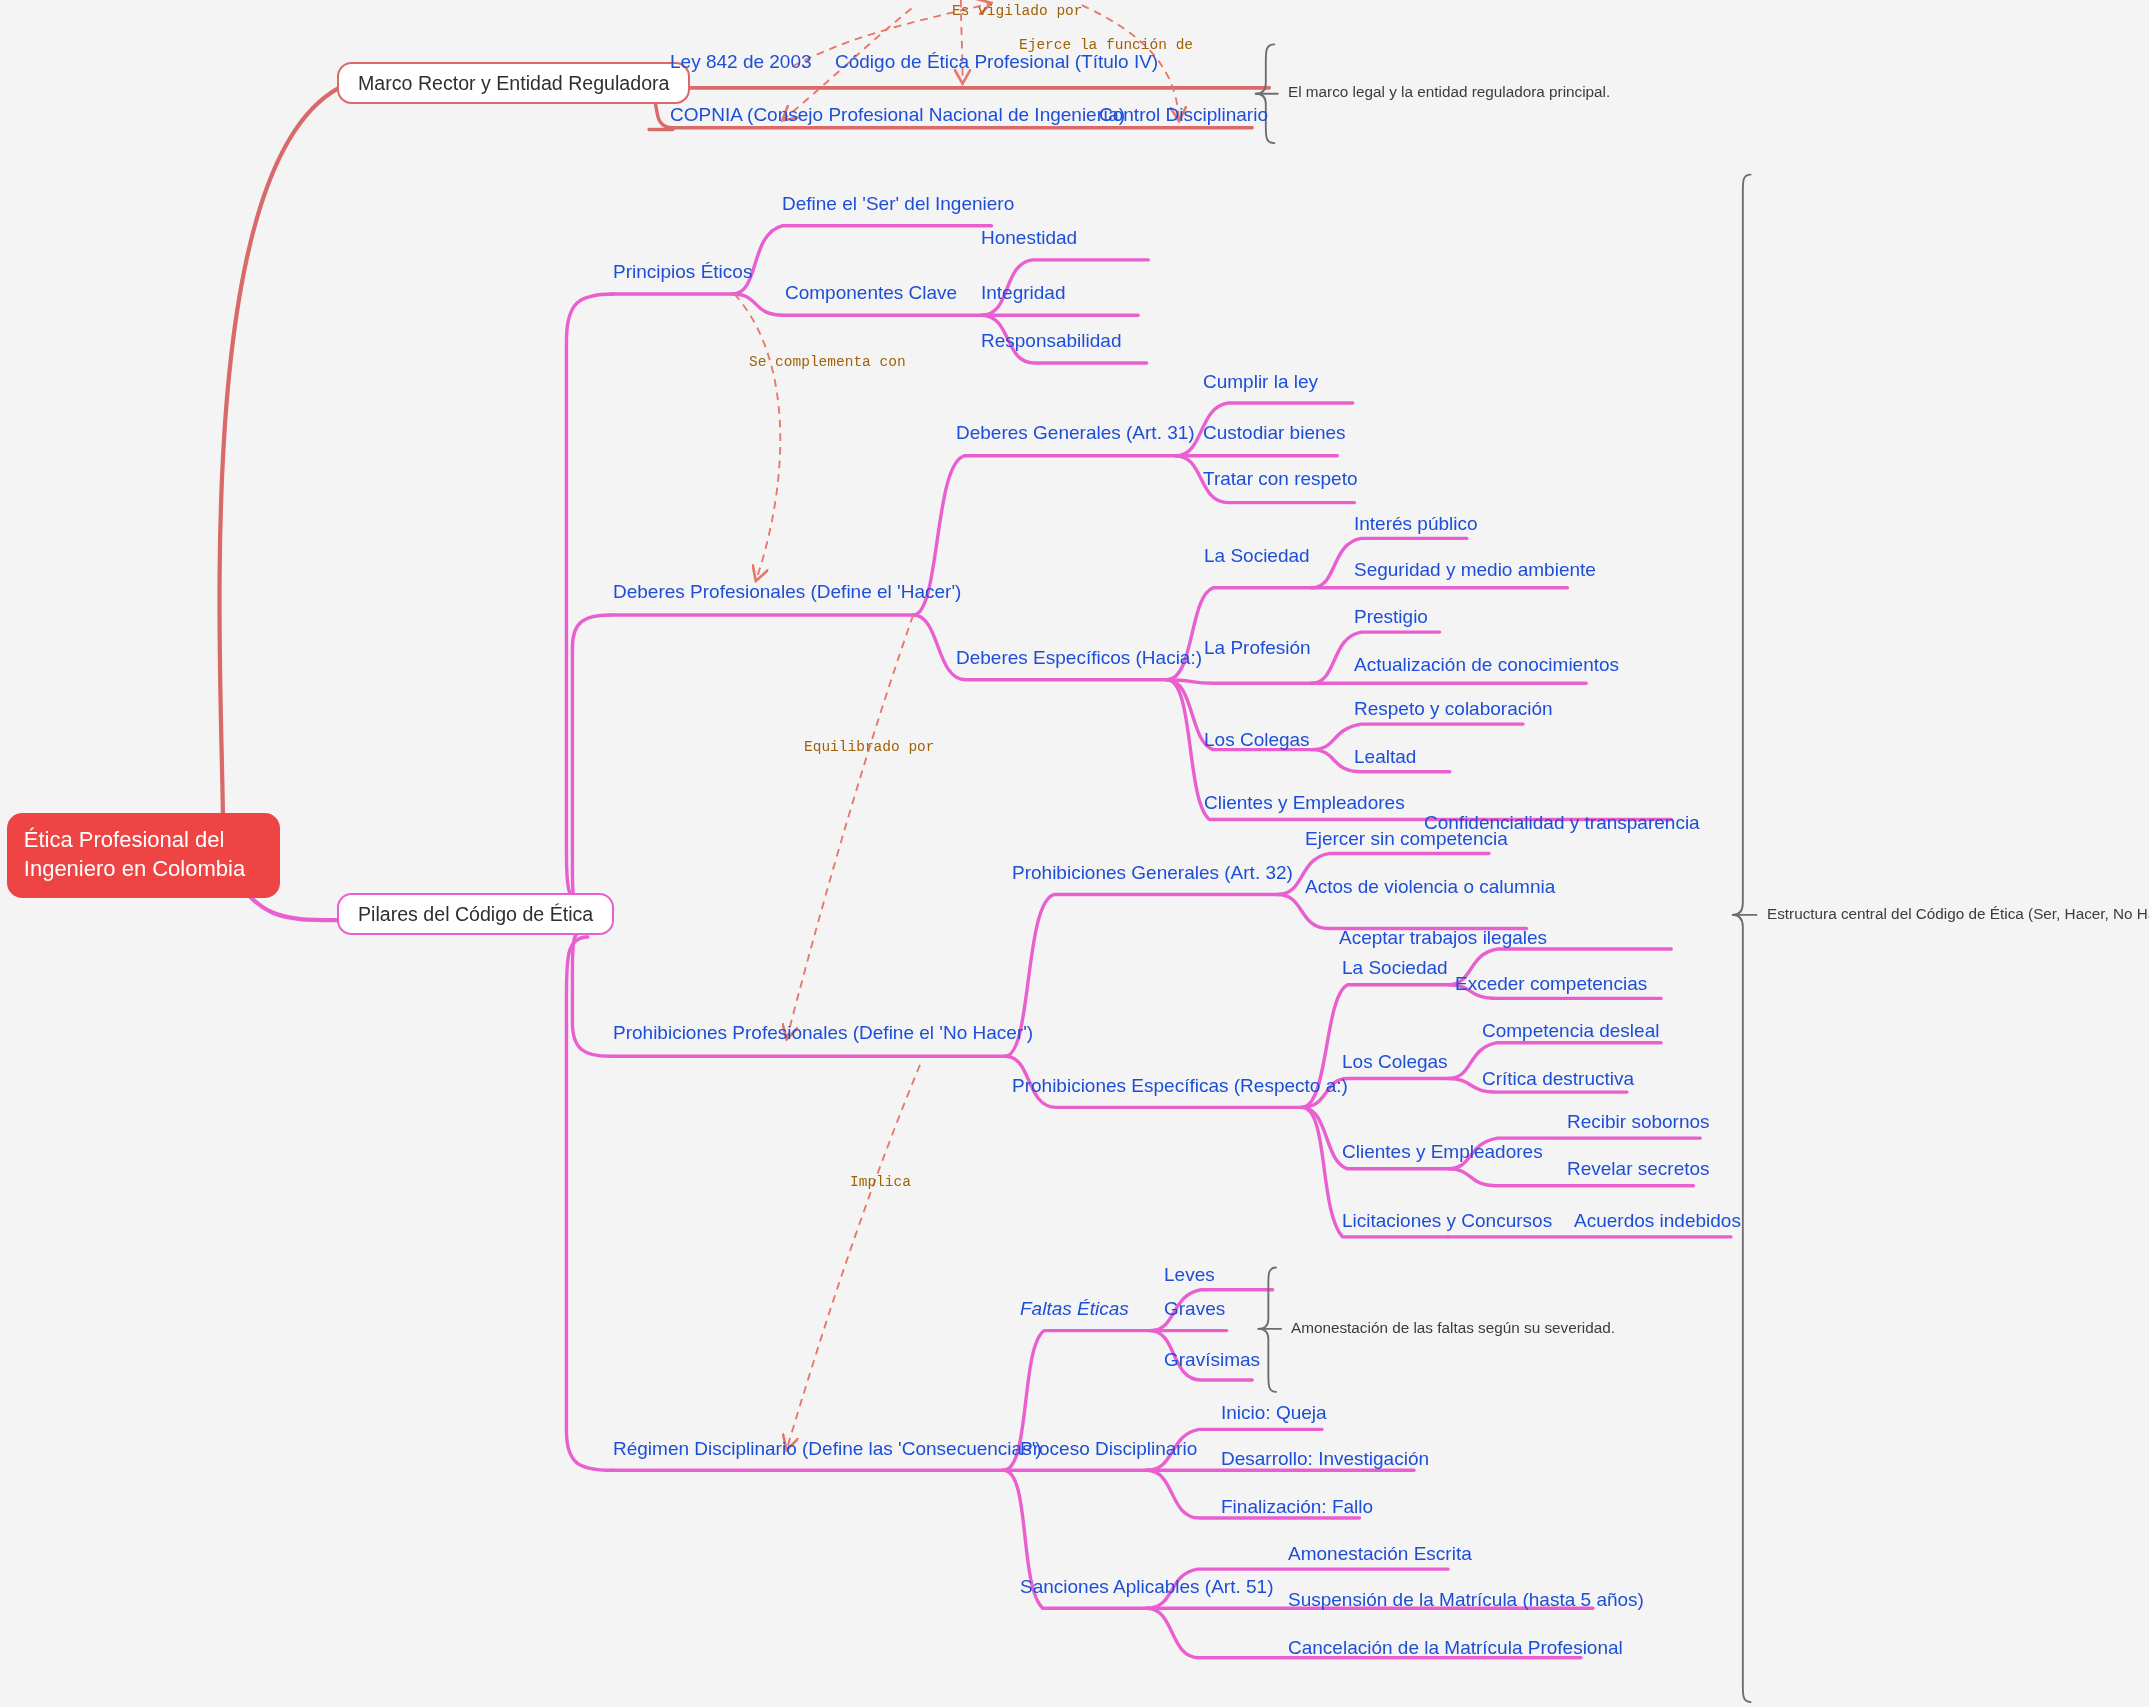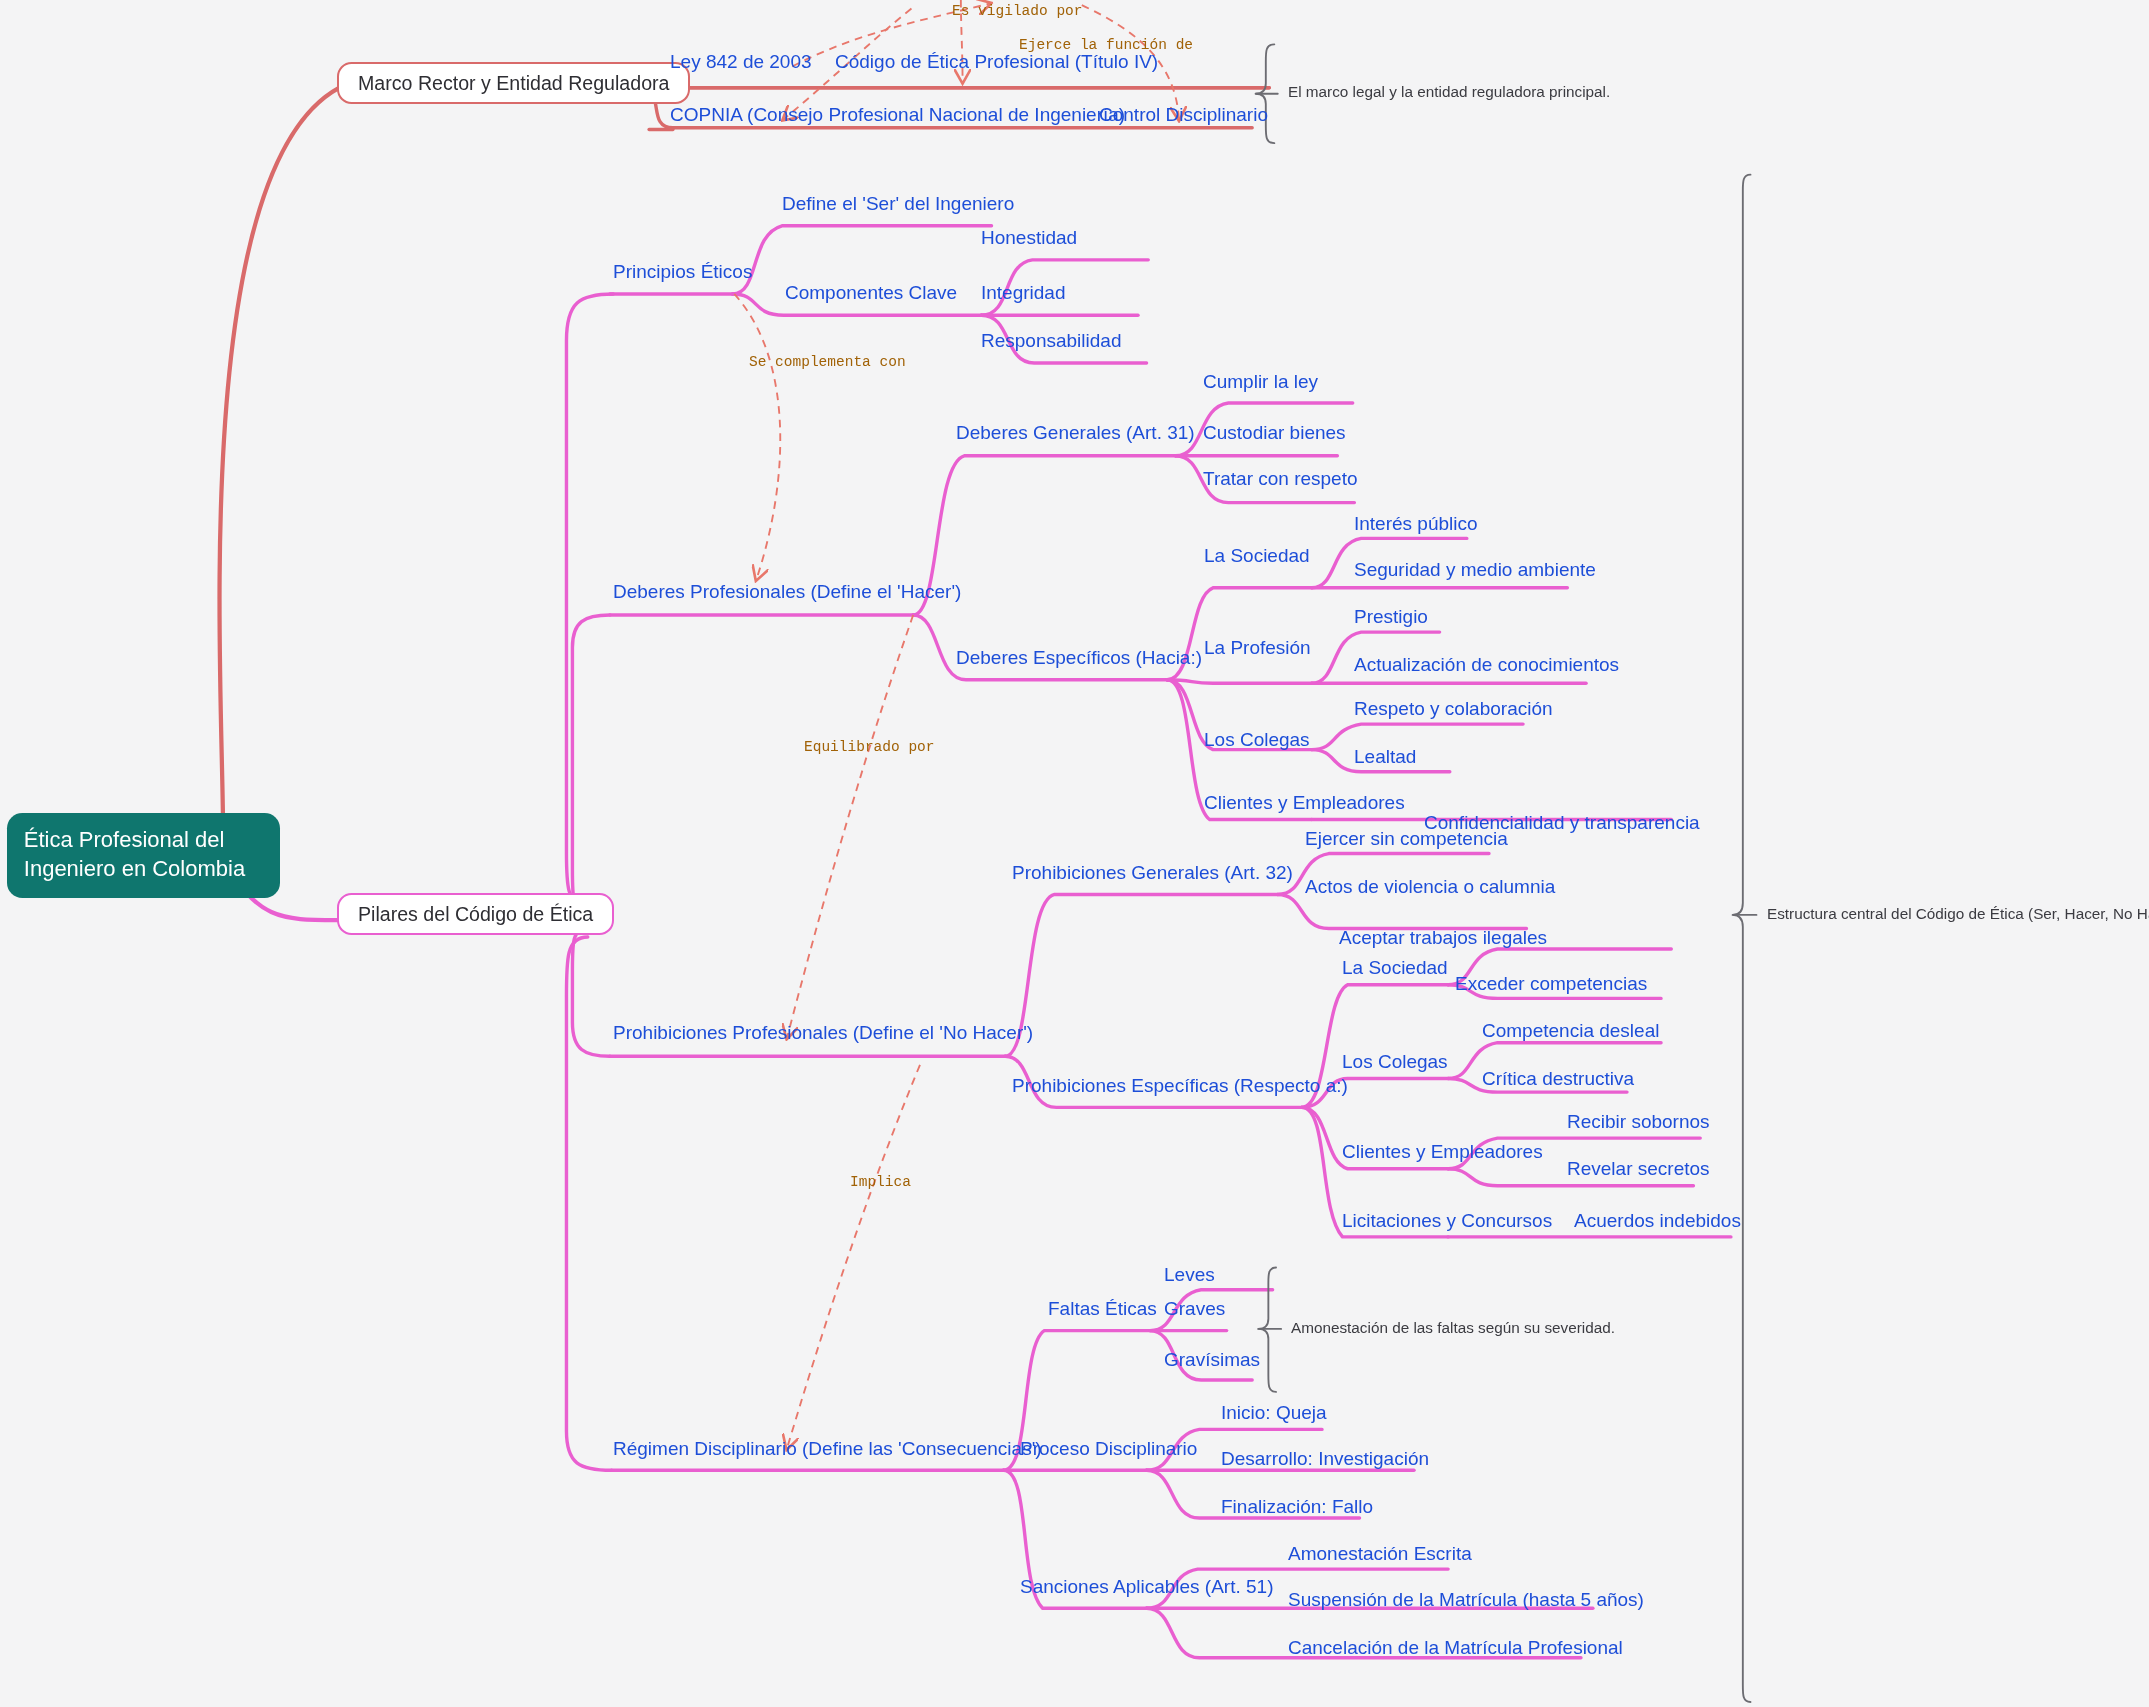--- a/index.html
+++ b/index.html
@@ -9,21 +9,21 @@
     font-family:"Liberation Sans", sans-serif;
     overflow:hidden;
     position:relative;
   }
   #stage{position:absolute;left:0;top:0;width:2150px;height:1708px;}
   svg.layer{position:absolute;left:0;top:0;width:2150px;height:1708px;pointer-events:none;}
 
   
   .root-node{
     position:absolute;
-    background:#0f766e;
+    background:#ef4444;
     color:#ffffff;
     border-radius:15.3px;
     padding:12px 17px 13.6px 17px;
     line-height:1.34;
     font-size:22px;
     white-space:normal;
     box-sizing:border-box;
   }
 
   
@@ -258,21 +258,21 @@
 
   <div class="lbl" style="left:1342px;top:1141px;">Clientes y Empleadores</div>
   <div class="lbl" style="left:1567px;top:1111px;">Recibir sobornos</div>
   <div class="lbl" style="left:1567px;top:1158px;">Revelar secretos</div>
 
   <div class="lbl" style="left:1342px;top:1210px;">Licitaciones y Concursos</div>
   <div class="lbl" style="left:1574px;top:1210px;">Acuerdos indebidos</div>
 
   <div class="lbl" style="left:613px;top:1438px;">Régimen Disciplinario (Define las 'Consecuencias')</div>
 
-  <div class="lbl" style="left:1048px;top:1298px;">Faltas Éticas</div>
+  <div class="lbl" style="left:1020px;top:1298px;font-style:italic;">Faltas Éticas</div>
   <div class="lbl" style="left:1164px;top:1264px;">Leves</div>
   <div class="lbl" style="left:1164px;top:1298px;">Graves</div>
   <div class="lbl" style="left:1164px;top:1349px;">Gravísimas</div>
 
   <div class="lbl" style="left:1020px;top:1438px;">Proceso Disciplinario</div>
   <div class="lbl" style="left:1221px;top:1402px;">Inicio: Queja</div>
   <div class="lbl" style="left:1221px;top:1448px;">Desarrollo: Investigación</div>
   <div class="lbl" style="left:1221px;top:1496px;text-align:center;">Finalización: Fallo</div>
 
   <div class="lbl" style="left:1020px;top:1576px;">Sanciones Aplicables (Art. 51)</div>

